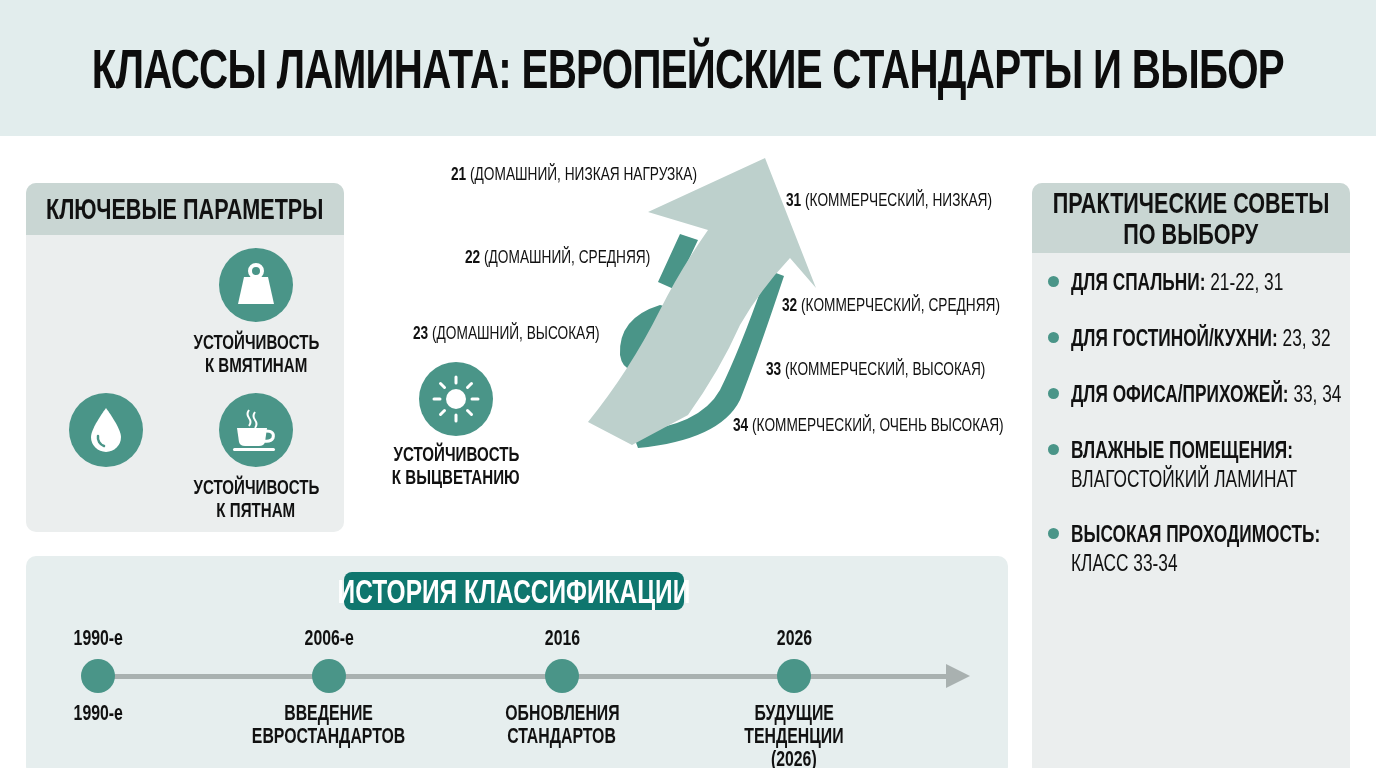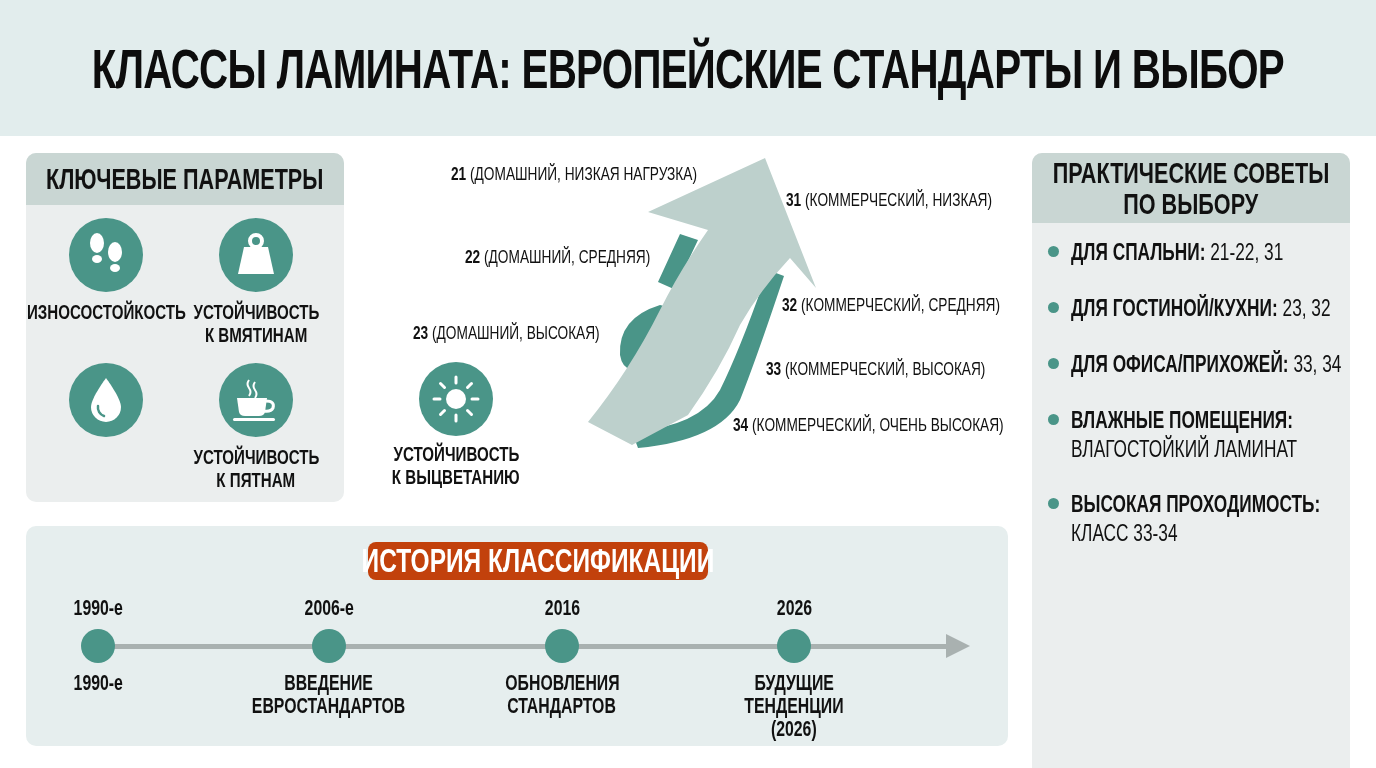--- a/index.html
+++ b/index.html
@@ -4,21 +4,21 @@
 <style>
   * { box-sizing: border-box; margin: 0; padding: 0; }
   html, body { width: 1376px; height: 768px; overflow: hidden; background: #ffffff; }
   body { font-family: "Liberation Sans", "DejaVu Sans", sans-serif; color: #111; position: relative; }
 
   .cond { font-family: "Liberation Sans", sans-serif; font-weight: 700; transform-origin: left top; display: inline-block; white-space: nowrap; }
 
   .header-band { position: absolute; left: 0; top: 0; width: 1376px; height: 136px; background: #e2eded; display: flex; align-items: center; justify-content: center; }
   .page-title { font-size: 56px; font-weight: 700; letter-spacing: -1px; transform: scaleX(0.72); white-space: nowrap; color: #0d0d0d; }
 
-  .card { position: absolute; background: #ebeeee; border-radius: 10px; overflow: hidden; }
+  .card { position: absolute; background: #ebeeee; border-radius: 10px; overflow: hidden; margin-top: 30px; }
   .card-head { background: #c9d6d3; display: flex; align-items: center; justify-content: center; text-align: center; }
   .card-head span { font-size: 30px; font-weight: 700; transform: scaleX(0.72); white-space: nowrap; line-height: 1.05; display: inline-block; }
 
   
   #params { left: 26px; top: 153px; width: 318px; height: 349px; }
   #params .card-head { height: 52px; }
   .param { position: absolute; width: 150px; text-align: center; }
   .param .circle { width: 74px; height: 74px; border-radius: 50%; background: #4a9588; margin: 0 auto; display: flex; align-items: center; justify-content: center; }
   .param .lbl { margin-top: 8px; font-size: 21px; font-weight: 700; line-height: 23px; transform: scaleX(0.72); white-space: nowrap; display: inline-block; }
   .param .lbl-wrap { display: flex; justify-content: center; }
@@ -35,21 +35,21 @@
   #tips { left: 1032px; top: 153px; width: 318px; height: 745px; }
   #tips .card-head { height: 70px; flex-direction: column; }
   #tips .card-head span { font-size: 30px; }
   .tip { position: absolute; left: 16px; width: 300px; }
   .tip .dot { position: absolute; left: 0; top: 9px; width: 11px; height: 11px; border-radius: 50%; background: #4a9588; }
   .tip .txt { position: absolute; left: 23px; top: 0; font-size: 24px; line-height: 29px; transform: scaleX(0.72); transform-origin: left top; white-space: nowrap; }
   .tip .txt b { font-weight: 700; }
 
   
   #history { left: 26px; top: 526px; width: 982px; height: 220px; background: #e6eeee; }
-  .history-badge { position: absolute; left: 342px; top: 16px; width: 340px; height: 38px; background: #c2410c; border-radius: 8px; display: flex; align-items: flex-end; justify-content: center; }
+  .history-badge { position: absolute; left: 318px; top: 16px; width: 340px; height: 38px; background: #0f766e; border-radius: 8px; display: flex; align-items: center; justify-content: center; }
   .history-badge span { color: #fff; font-size: 34px; font-weight: 700; transform: scaleX(0.72); white-space: nowrap; display: inline-block; }
   .tl-line { position: absolute; left: 72px; top: 118px; width: 852px; height: 5px; background: #a9b1b0; }
   .tl-arrow { position: absolute; left: 920px; top: 108px; width: 0; height: 0; border-top: 12px solid transparent; border-bottom: 12px solid transparent; border-left: 24px solid #a9b1b0; }
   .tl-node { position: absolute; top: 0; width: 200px; margin-left: -100px; text-align: center; }
   .tl-node .year { position: absolute; top: 70px; left: 0; width: 200px; display: flex; justify-content: center; }
   .tl-node .year span, .tl-node .desc span { font-size: 22px; font-weight: 700; line-height: 23px; transform: scaleX(0.72); white-space: nowrap; display: inline-block; }
   .tl-node .dot { position: absolute; top: 103px; left: 83px; width: 34px; height: 34px; border-radius: 50%; background: #4a9588; }
   .tl-node .desc { position: absolute; top: 145px; left: 0; width: 200px; display: flex; flex-direction: column; align-items: center; }
 </style>
 </head>
@@ -57,33 +57,20 @@
 
 <div class="header-band">
   <h1 class="page-title">КЛАССЫ ЛАМИНАТА: ЕВРОПЕЙСКИЕ СТАНДАРТЫ И ВЫБОР</h1>
 </div>
 
 <div class="card" id="params">
   <div class="card-head">
     <span>КЛЮЧЕВЫЕ ПАРАМЕТРЫ</span>
   </div>
 
-  <div class="param" style="left:5px; top:65px;">
-    <div class="circle">
-      <svg width="48" height="50" viewBox="0 0 48 50">
-        <ellipse cx="15" cy="13" rx="7" ry="10" fill="#fff"></ellipse>
-        <ellipse cx="15" cy="29" rx="5" ry="4" fill="#fff"></ellipse>
-        <ellipse cx="33" cy="22" rx="7" ry="10" fill="#fff"></ellipse>
-        <ellipse cx="33" cy="38" rx="5" ry="4" fill="#fff"></ellipse>
-      </svg>
-    </div>
-    <div class="lbl-wrap">
-        <span class="lbl">ИЗНОСОСТОЙКОСТЬ</span>
-      </div>
-  </div>
 
   <div class="param" style="left:155px; top:65px;">
     <div class="circle">
       <svg width="44" height="46" viewBox="0 0 44 46">
         <circle cx="22" cy="9" r="6" fill="none" stroke="#fff" stroke-width="4"></circle>
         <path d="M10 15 L34 15 L40 42 L4 42 Z" fill="#fff"></path>
       </svg>
     </div>
     <div class="lbl-wrap" style="flex-direction:column;align-items:center;">
       <span class="lbl">УСТОЙЧИВОСТЬ</span>

